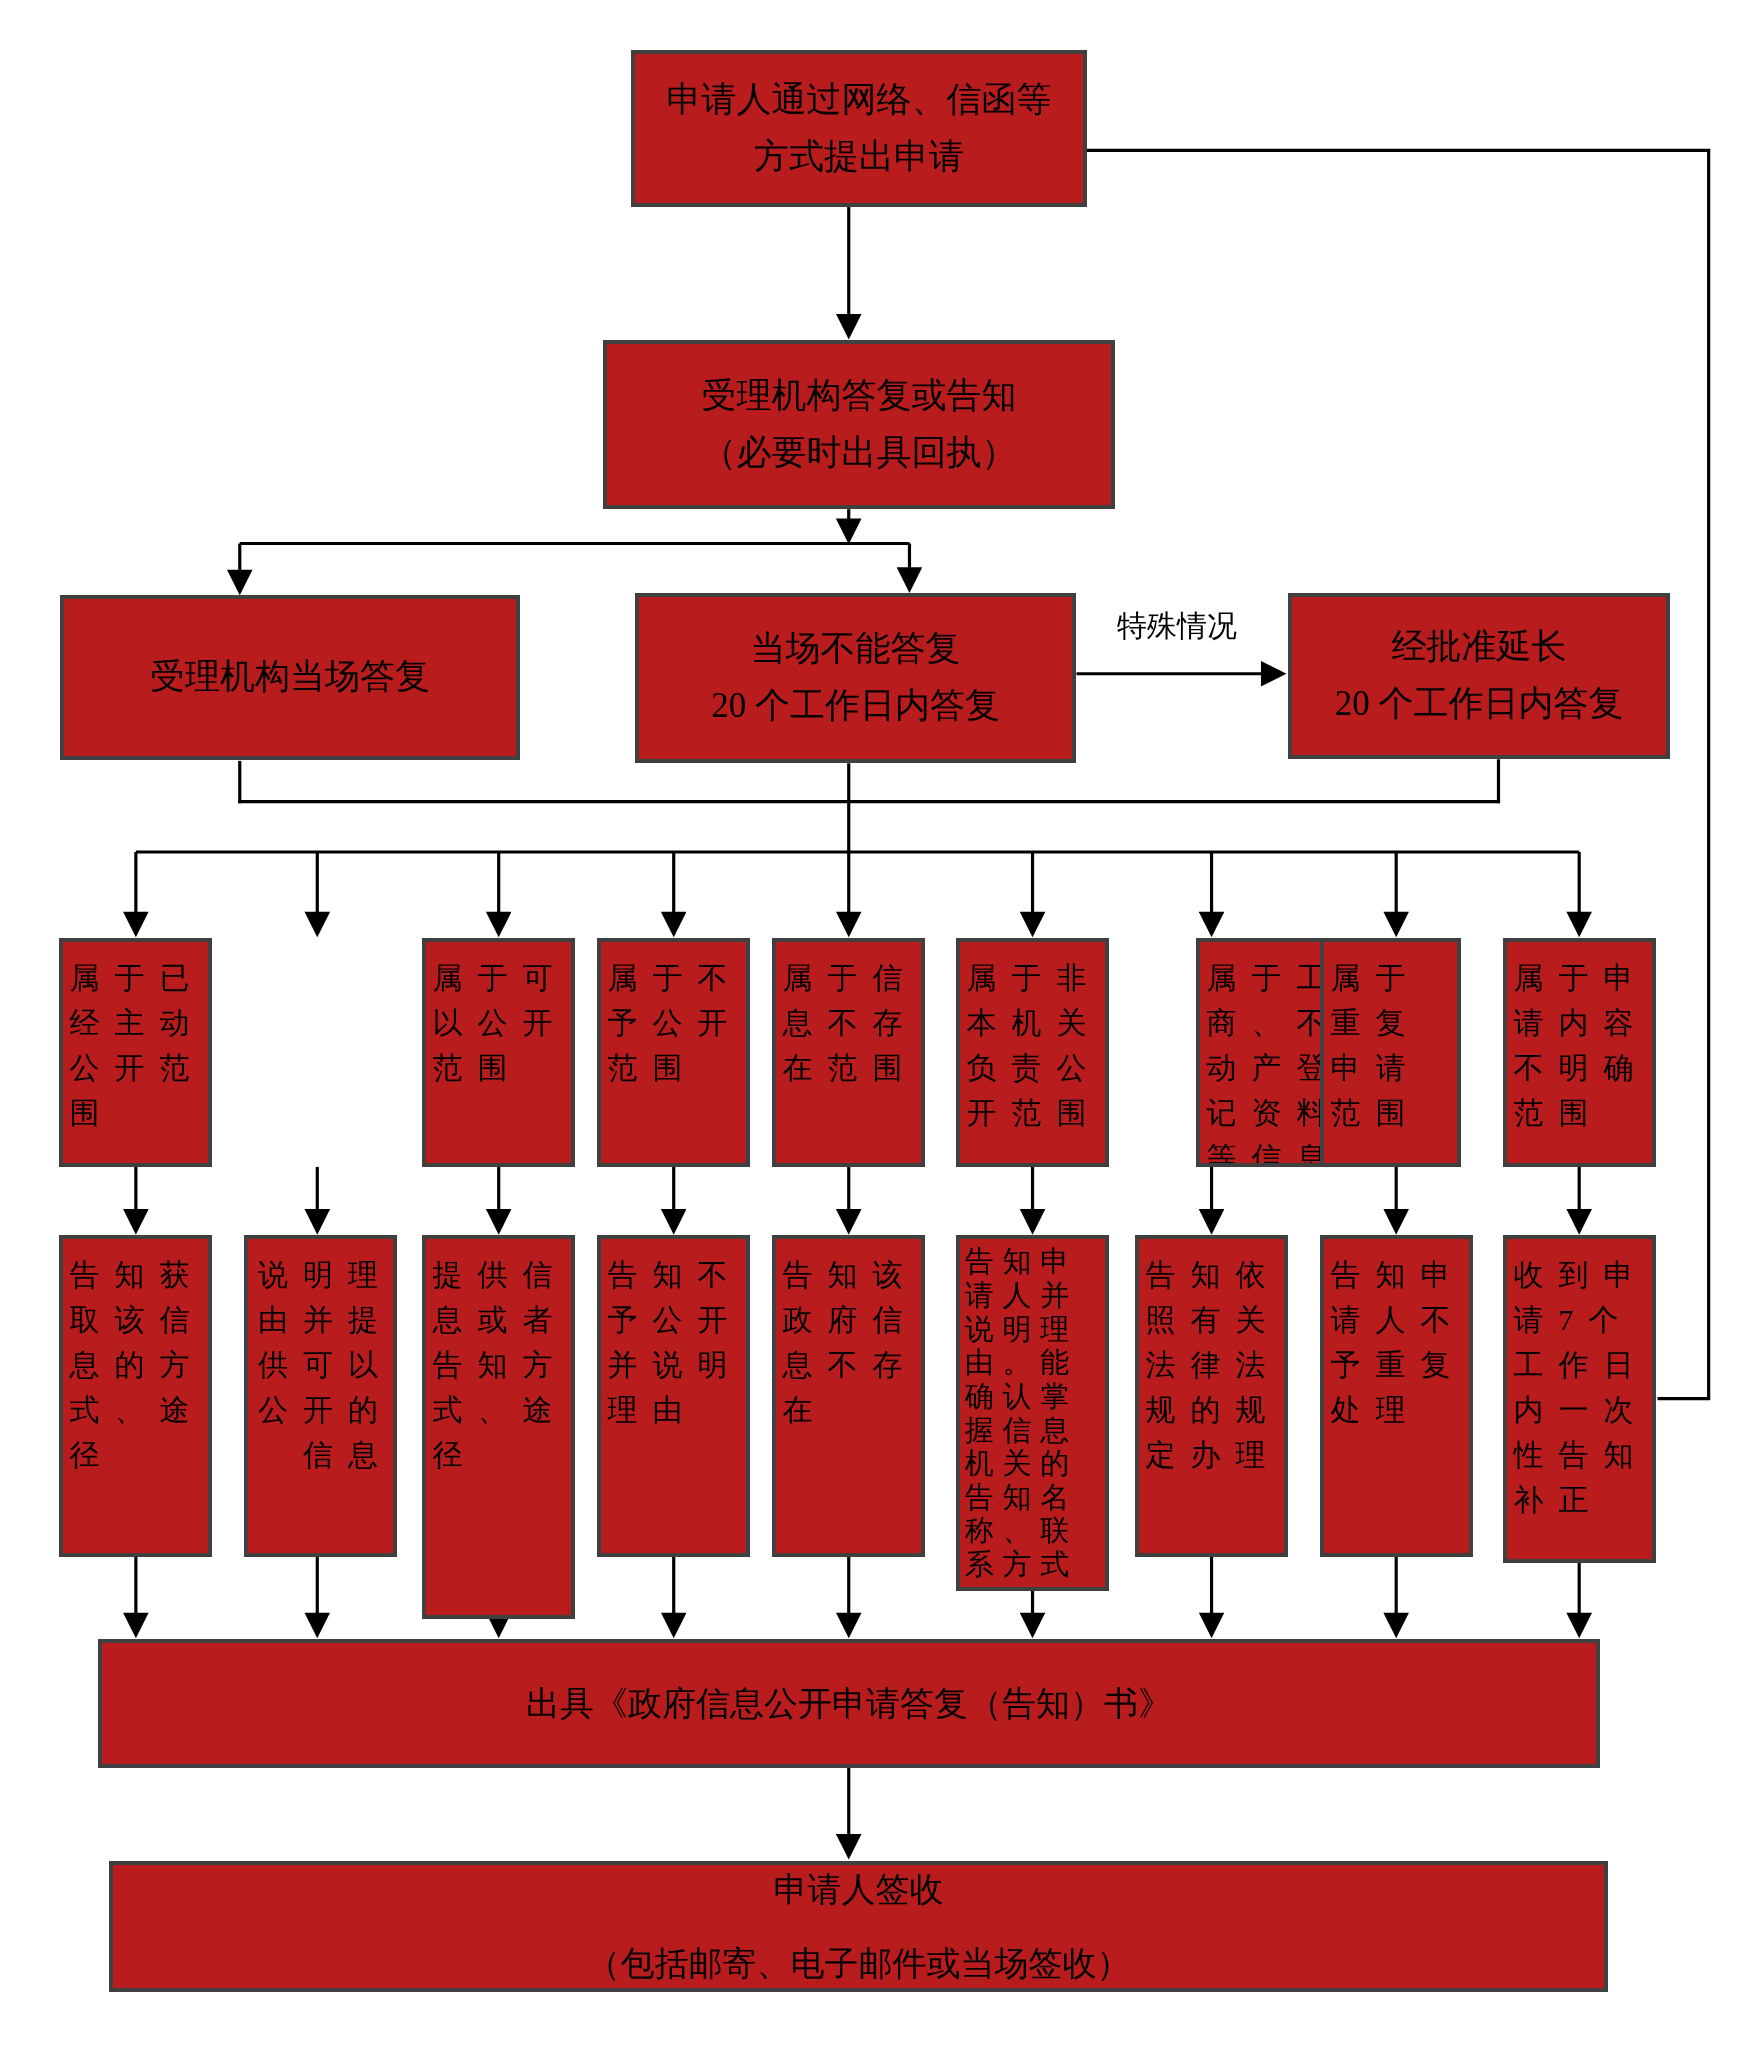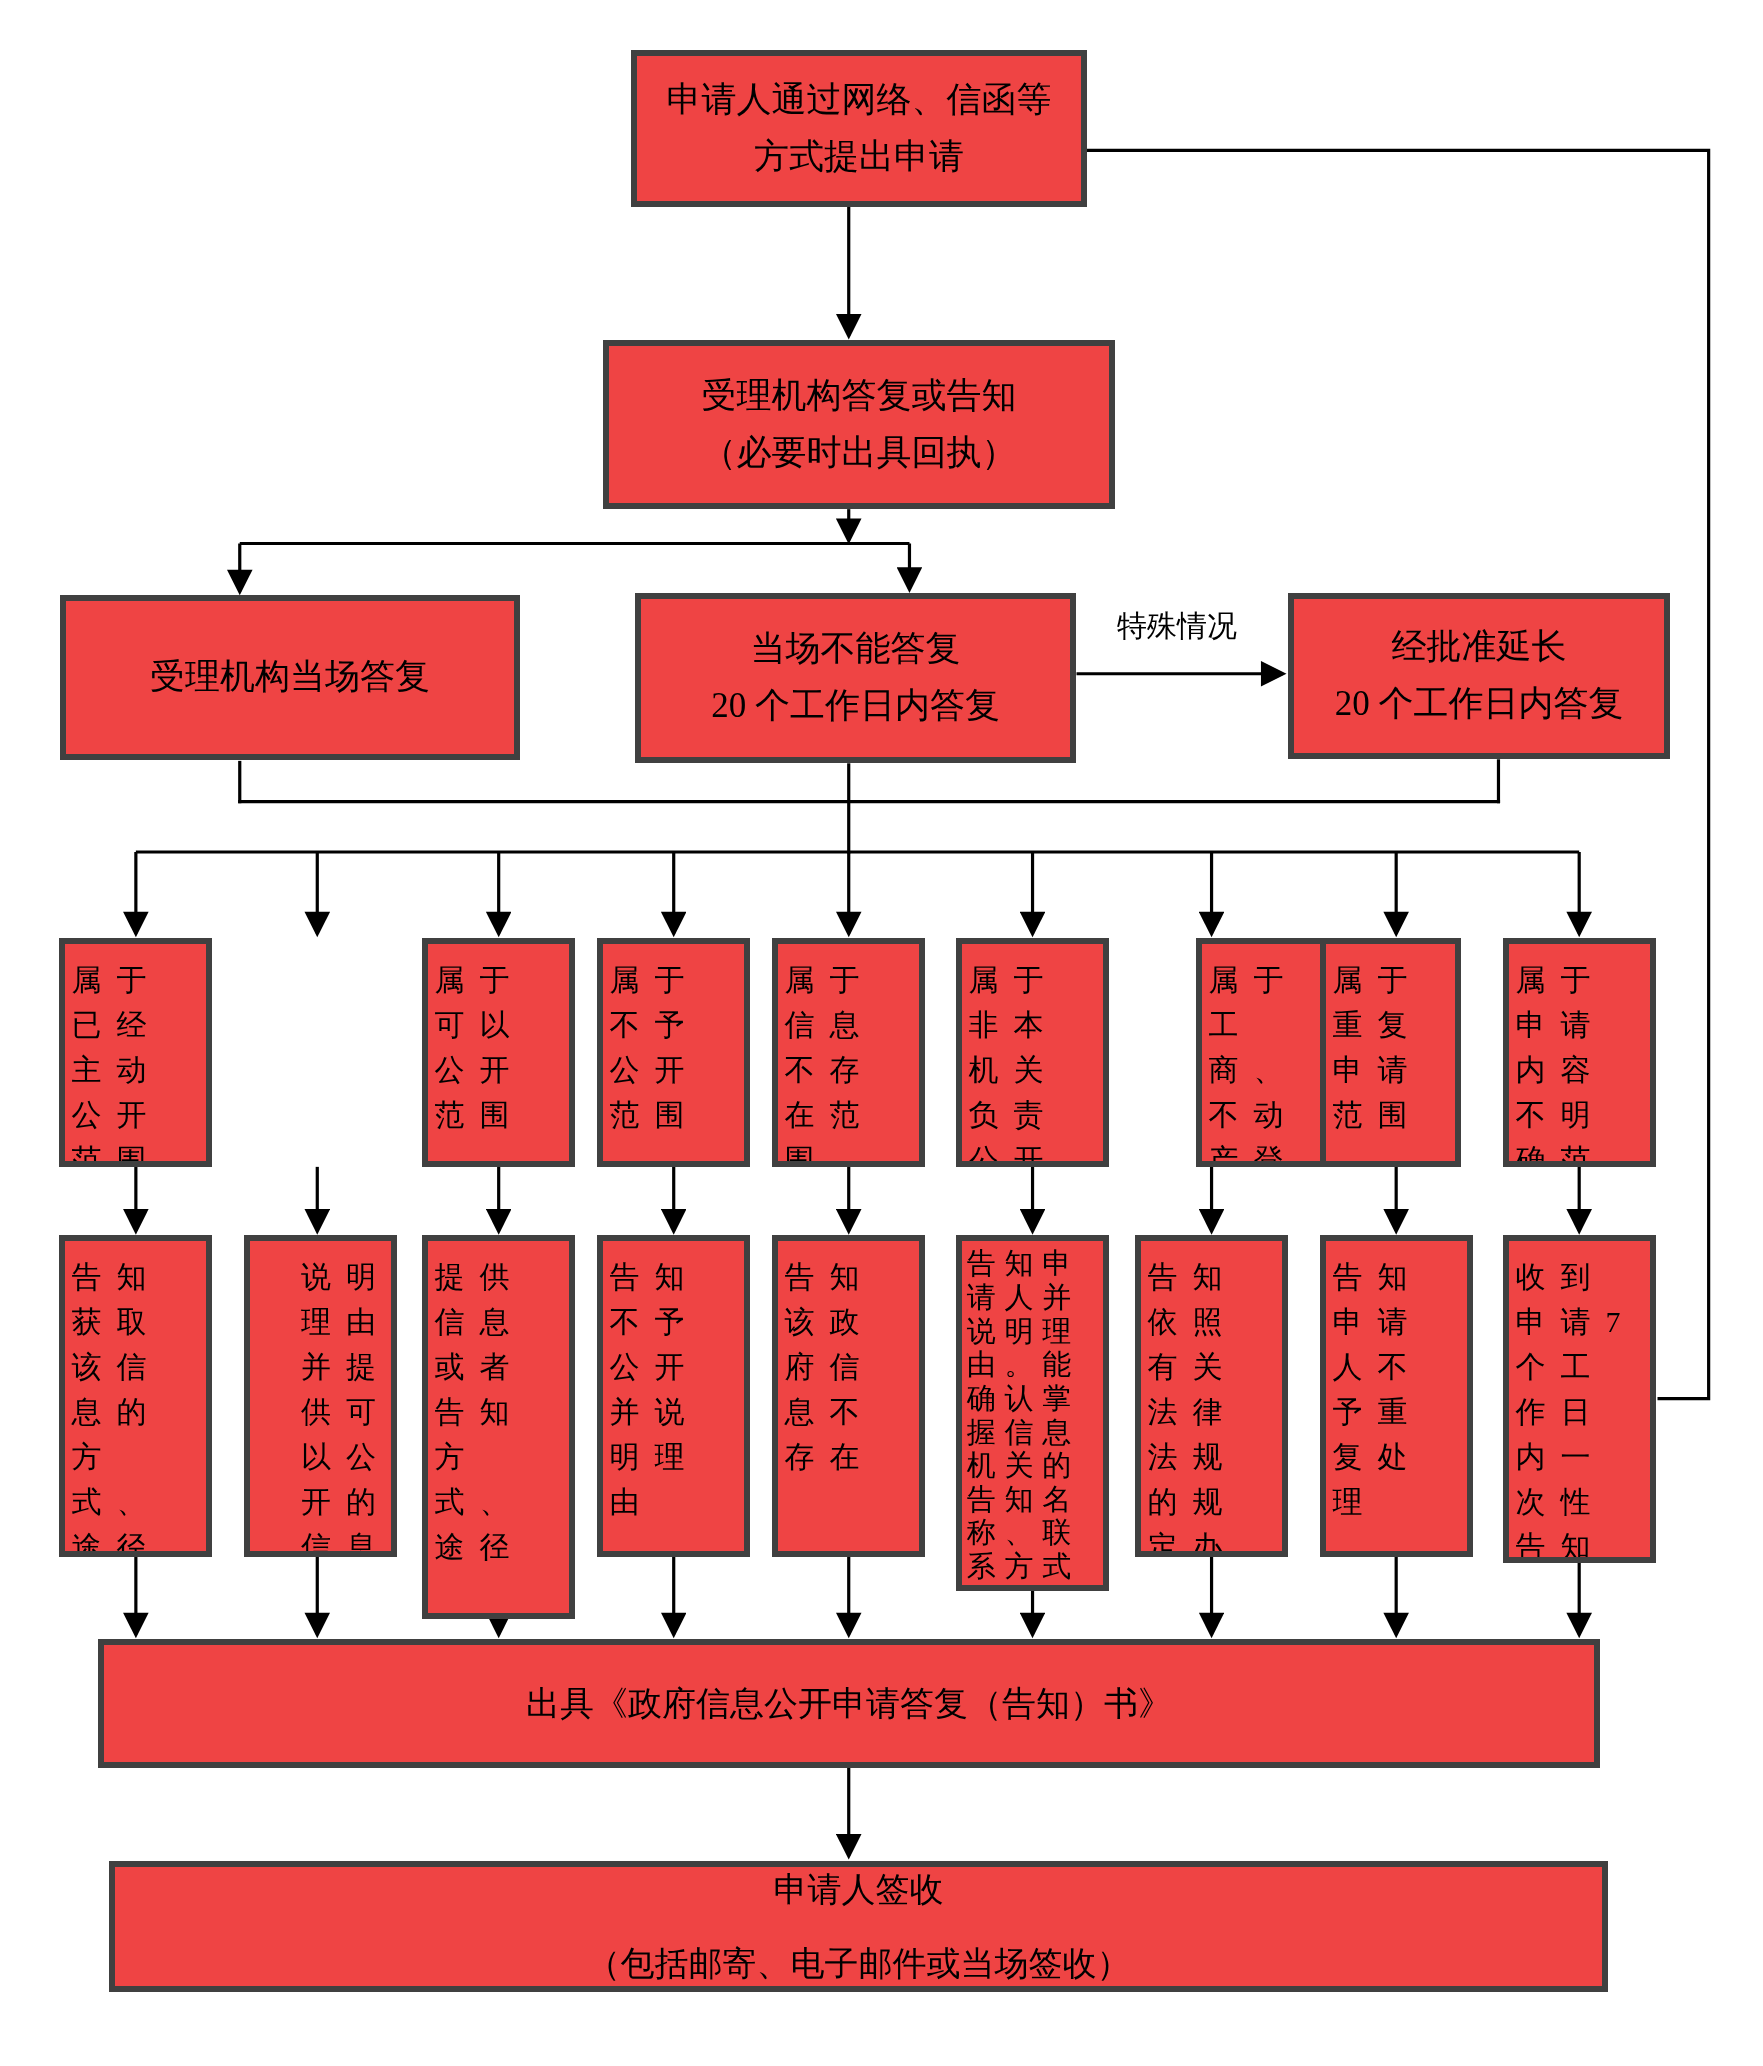--- a/index.html
+++ b/index.html
@@ -17,22 +17,22 @@
     width: 1763px; height: 2066px;
   }
   .connectors line, .connectors polyline {
     stroke: #000000;
     stroke-width: 4;
     fill: none;
   }
   .box {
     position: absolute;
     box-sizing: border-box;
-    border: 6px solid #404040;
-    background: #ef4444;
+    border: 4px solid #404040;
+    background: #b91c1c;
   }
   .center-box {
     display: flex;
     flex-direction: column;
     align-items: center;
     justify-content: center;
     text-align: center;
   }
   .center-box .line {
     font-size: 35px;

